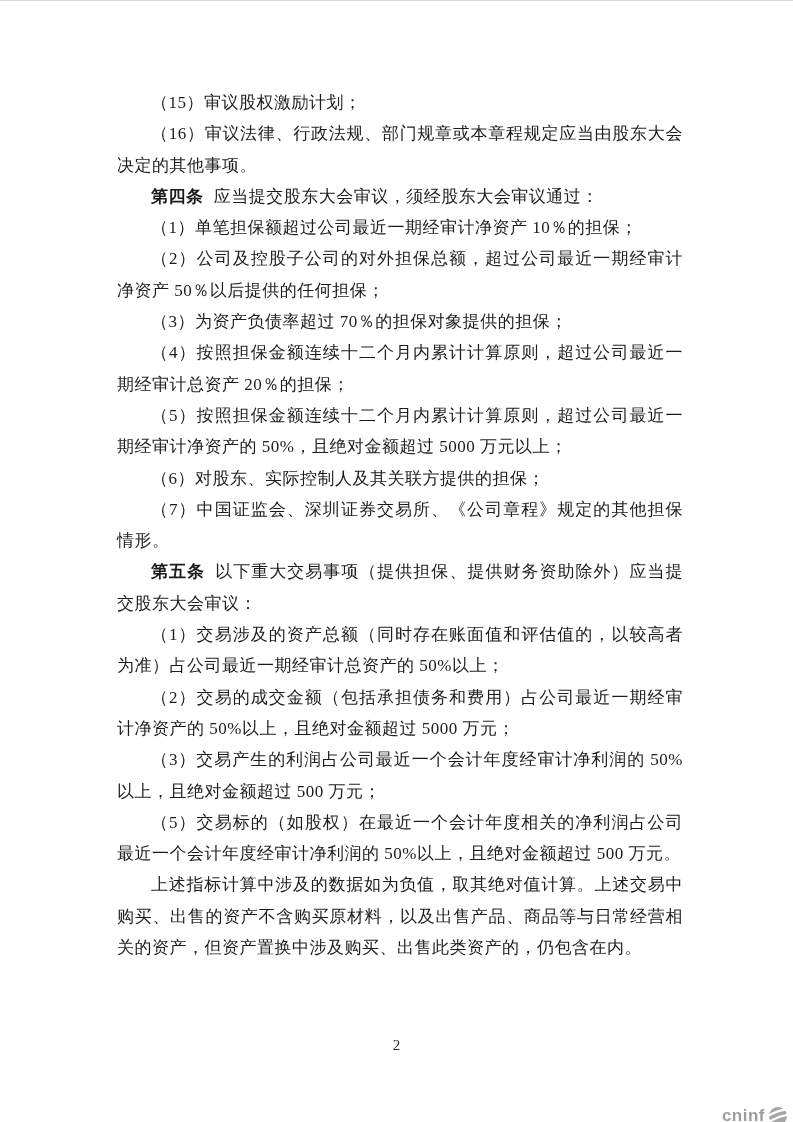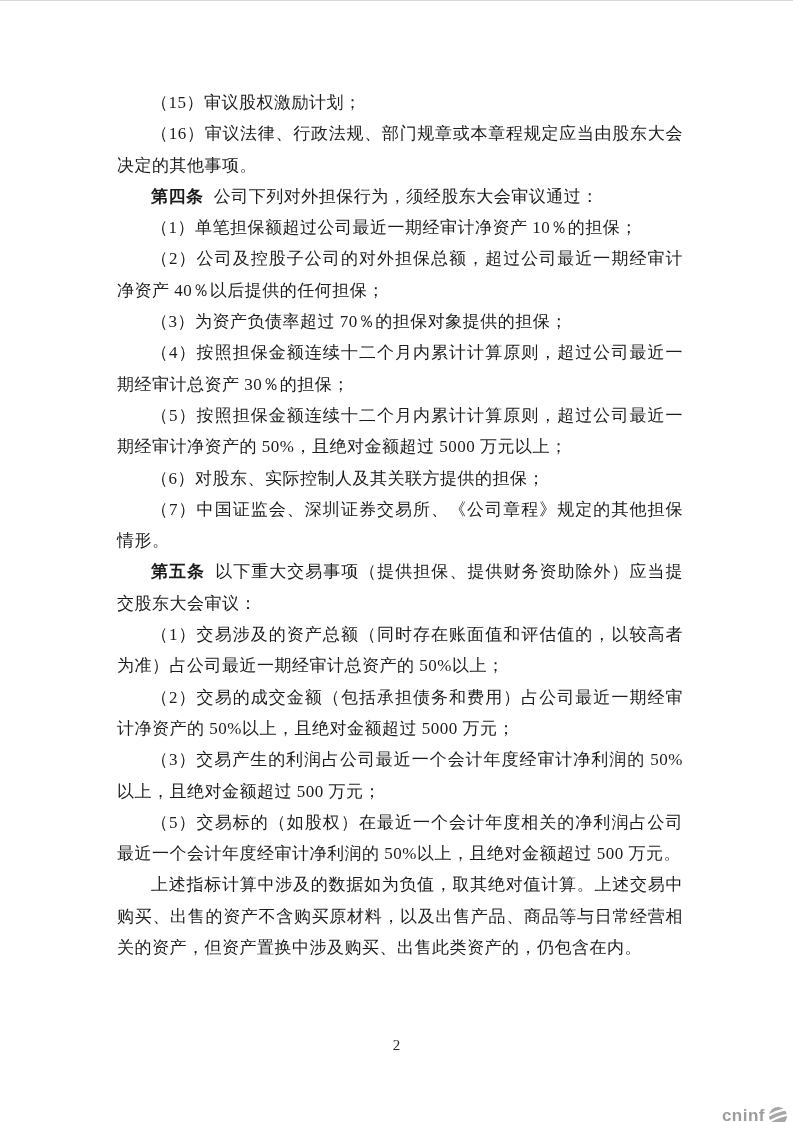--- a/index.html
+++ b/index.html
@@ -95,25 +95,25 @@
 </style>
 </head>
 <body>
 
 <div class="page">
   <div class="top-edge"></div>
 
   <div class="content" id="paragraphs">
       <p><span>（15）审议股权激励计划；</span></p>
       <p><span>（16）审议法律、行政法规、部门规章或本章程规定应当由股东大会决定的其他事项。</span></p>
-      <p><b>第四条</b><span>公司下列对外担保行为，须经股东大会审议通过：</span></p>
+      <p><b>第四条</b><span>应当提交股东大会审议，须经股东大会审议通过：</span></p>
       <p><span>（1）单笔担保额超过公司最近一期经审计净资产 10％的担保；</span></p>
-      <p><span>（2）公司及控股子公司的对外担保总额，超过公司最近一期经审计净资产 40％以后提供的任何担保；</span></p>
+      <p><span>（2）公司及控股子公司的对外担保总额，超过公司最近一期经审计净资产 50％以后提供的任何担保；</span></p>
       <p><span>（3）为资产负债率超过 70％的担保对象提供的担保；</span></p>
-      <p><span>（4）按照担保金额连续十二个月内累计计算原则，超过公司最近一期经审计总资产 30％的担保；</span></p>
+      <p><span>（4）按照担保金额连续十二个月内累计计算原则，超过公司最近一期经审计总资产 20％的担保；</span></p>
       <p><span>（5）按照担保金额连续十二个月内累计计算原则，超过公司最近一期经审计净资产的 50%，且绝对金额超过 5000 万元以上；</span></p>
       <p><span>（6）对股东、实际控制人及其关联方提供的担保；</span></p>
       <p><span>（7）中国证监会、深圳证券交易所、《公司章程》规定的其他担保情形。</span></p>
       <p><b>第五条</b><span>以下重大交易事项（提供担保、提供财务资助除外）应当提交股东大会审议：</span></p>
       <p><span>（1）交易涉及的资产总额（同时存在账面值和评估值的，以较高者为准）占公司最近一期经审计总资产的 50%以上；</span></p>
       <p><span>（2）交易的成交金额（包括承担债务和费用）占公司最近一期经审计净资产的 50%以上，且绝对金额超过 5000 万元；</span></p>
       <p><span>（3）交易产生的利润占公司最近一个会计年度经审计净利润的 50%以上，且绝对金额超过 500 万元；</span></p>
       <p><span>（5）交易标的（如股权）在最近一个会计年度相关的净利润占公司最近一个会计年度经审计净利润的 50%以上，且绝对金额超过 500 万元。</span></p>
       <p><span>上述指标计算中涉及的数据如为负值，取其绝对值计算。上述交易中购买、出售的资产不含购买原材料，以及出售产品、商品等与日常经营相关的资产，但资产置换中涉及购买、出售此类资产的，仍包含在内。</span></p>
     </div>

